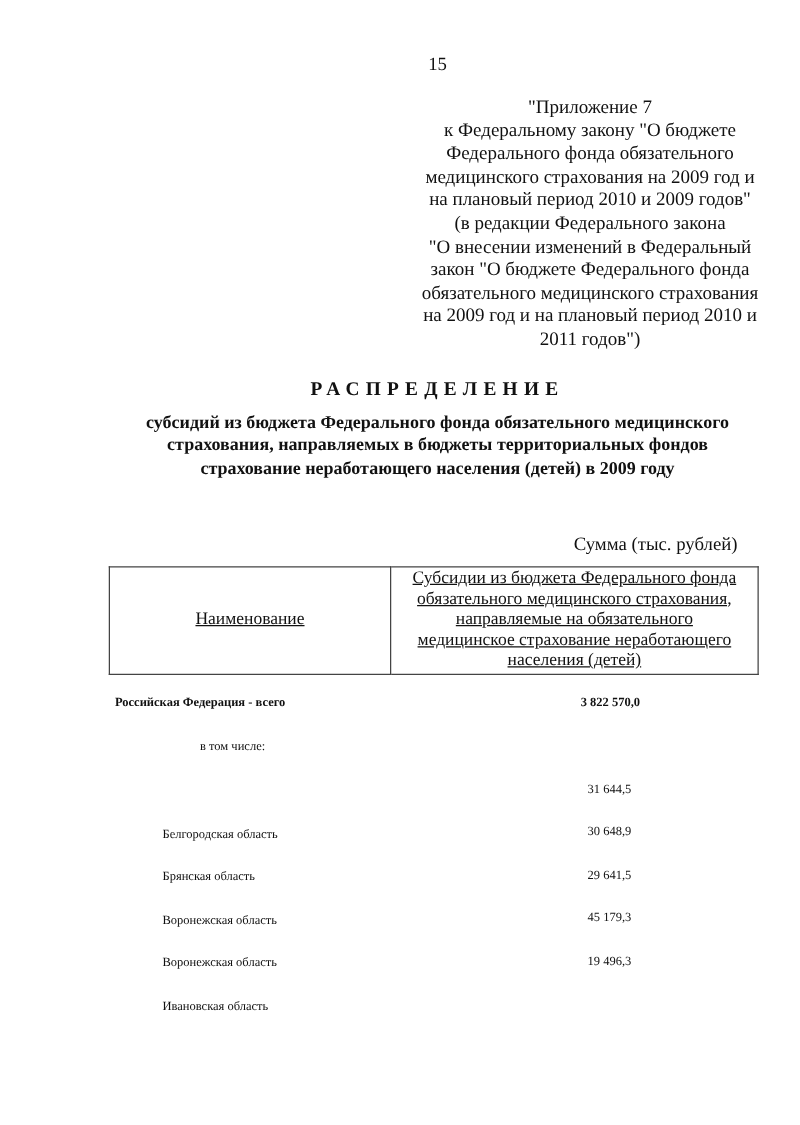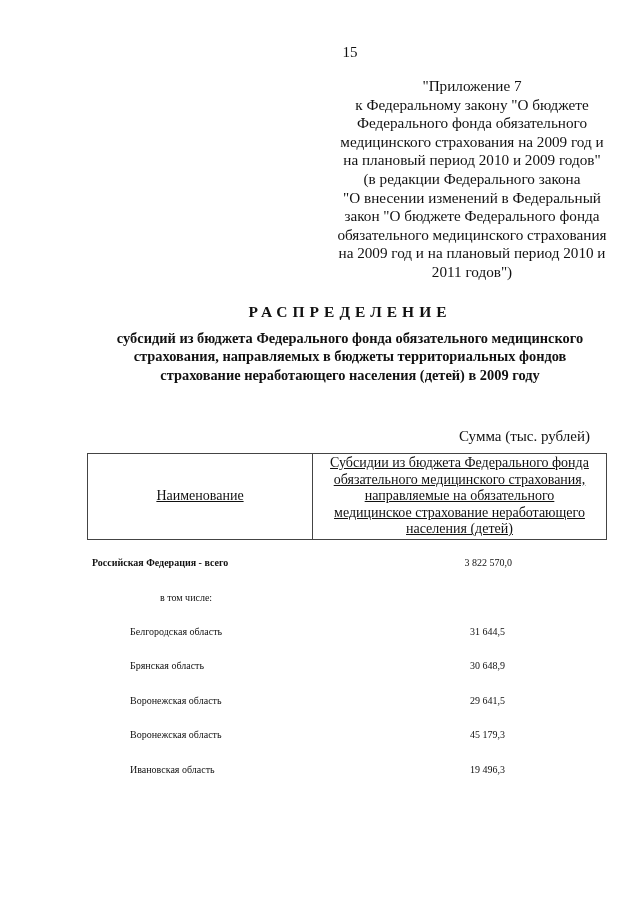--- a/index.html
+++ b/index.html
@@ -90,23 +90,23 @@
     .row .name {
       position: absolute;
       white-space: nowrap;
     }
     .row .value {
       position: absolute;
       white-space: nowrap;
       text-align: right;
     }
     .row.total .name { left: 92px; font-weight: bold; }
-    .row.total .value { right: 128px; font-weight: normal; margin-left: 46px; }
+    .row.total .value { right: 128px; font-weight: bold; margin-left: 46px; }
     .row.sub .name { left: 160px; }
-    .row.region .name { left: 130px; }
+    .row.region .name { left: 130px; margin-top: 36px; }
     .row.region .value { right: 135px; text-align: center; }
   </style>
 </head>
 <body>
 
 <div class="page-number">15</div>
 
 <div class="annex">
   <div>"Приложение 7</div>
   <div>к Федеральному закону "О бюджете</div>

